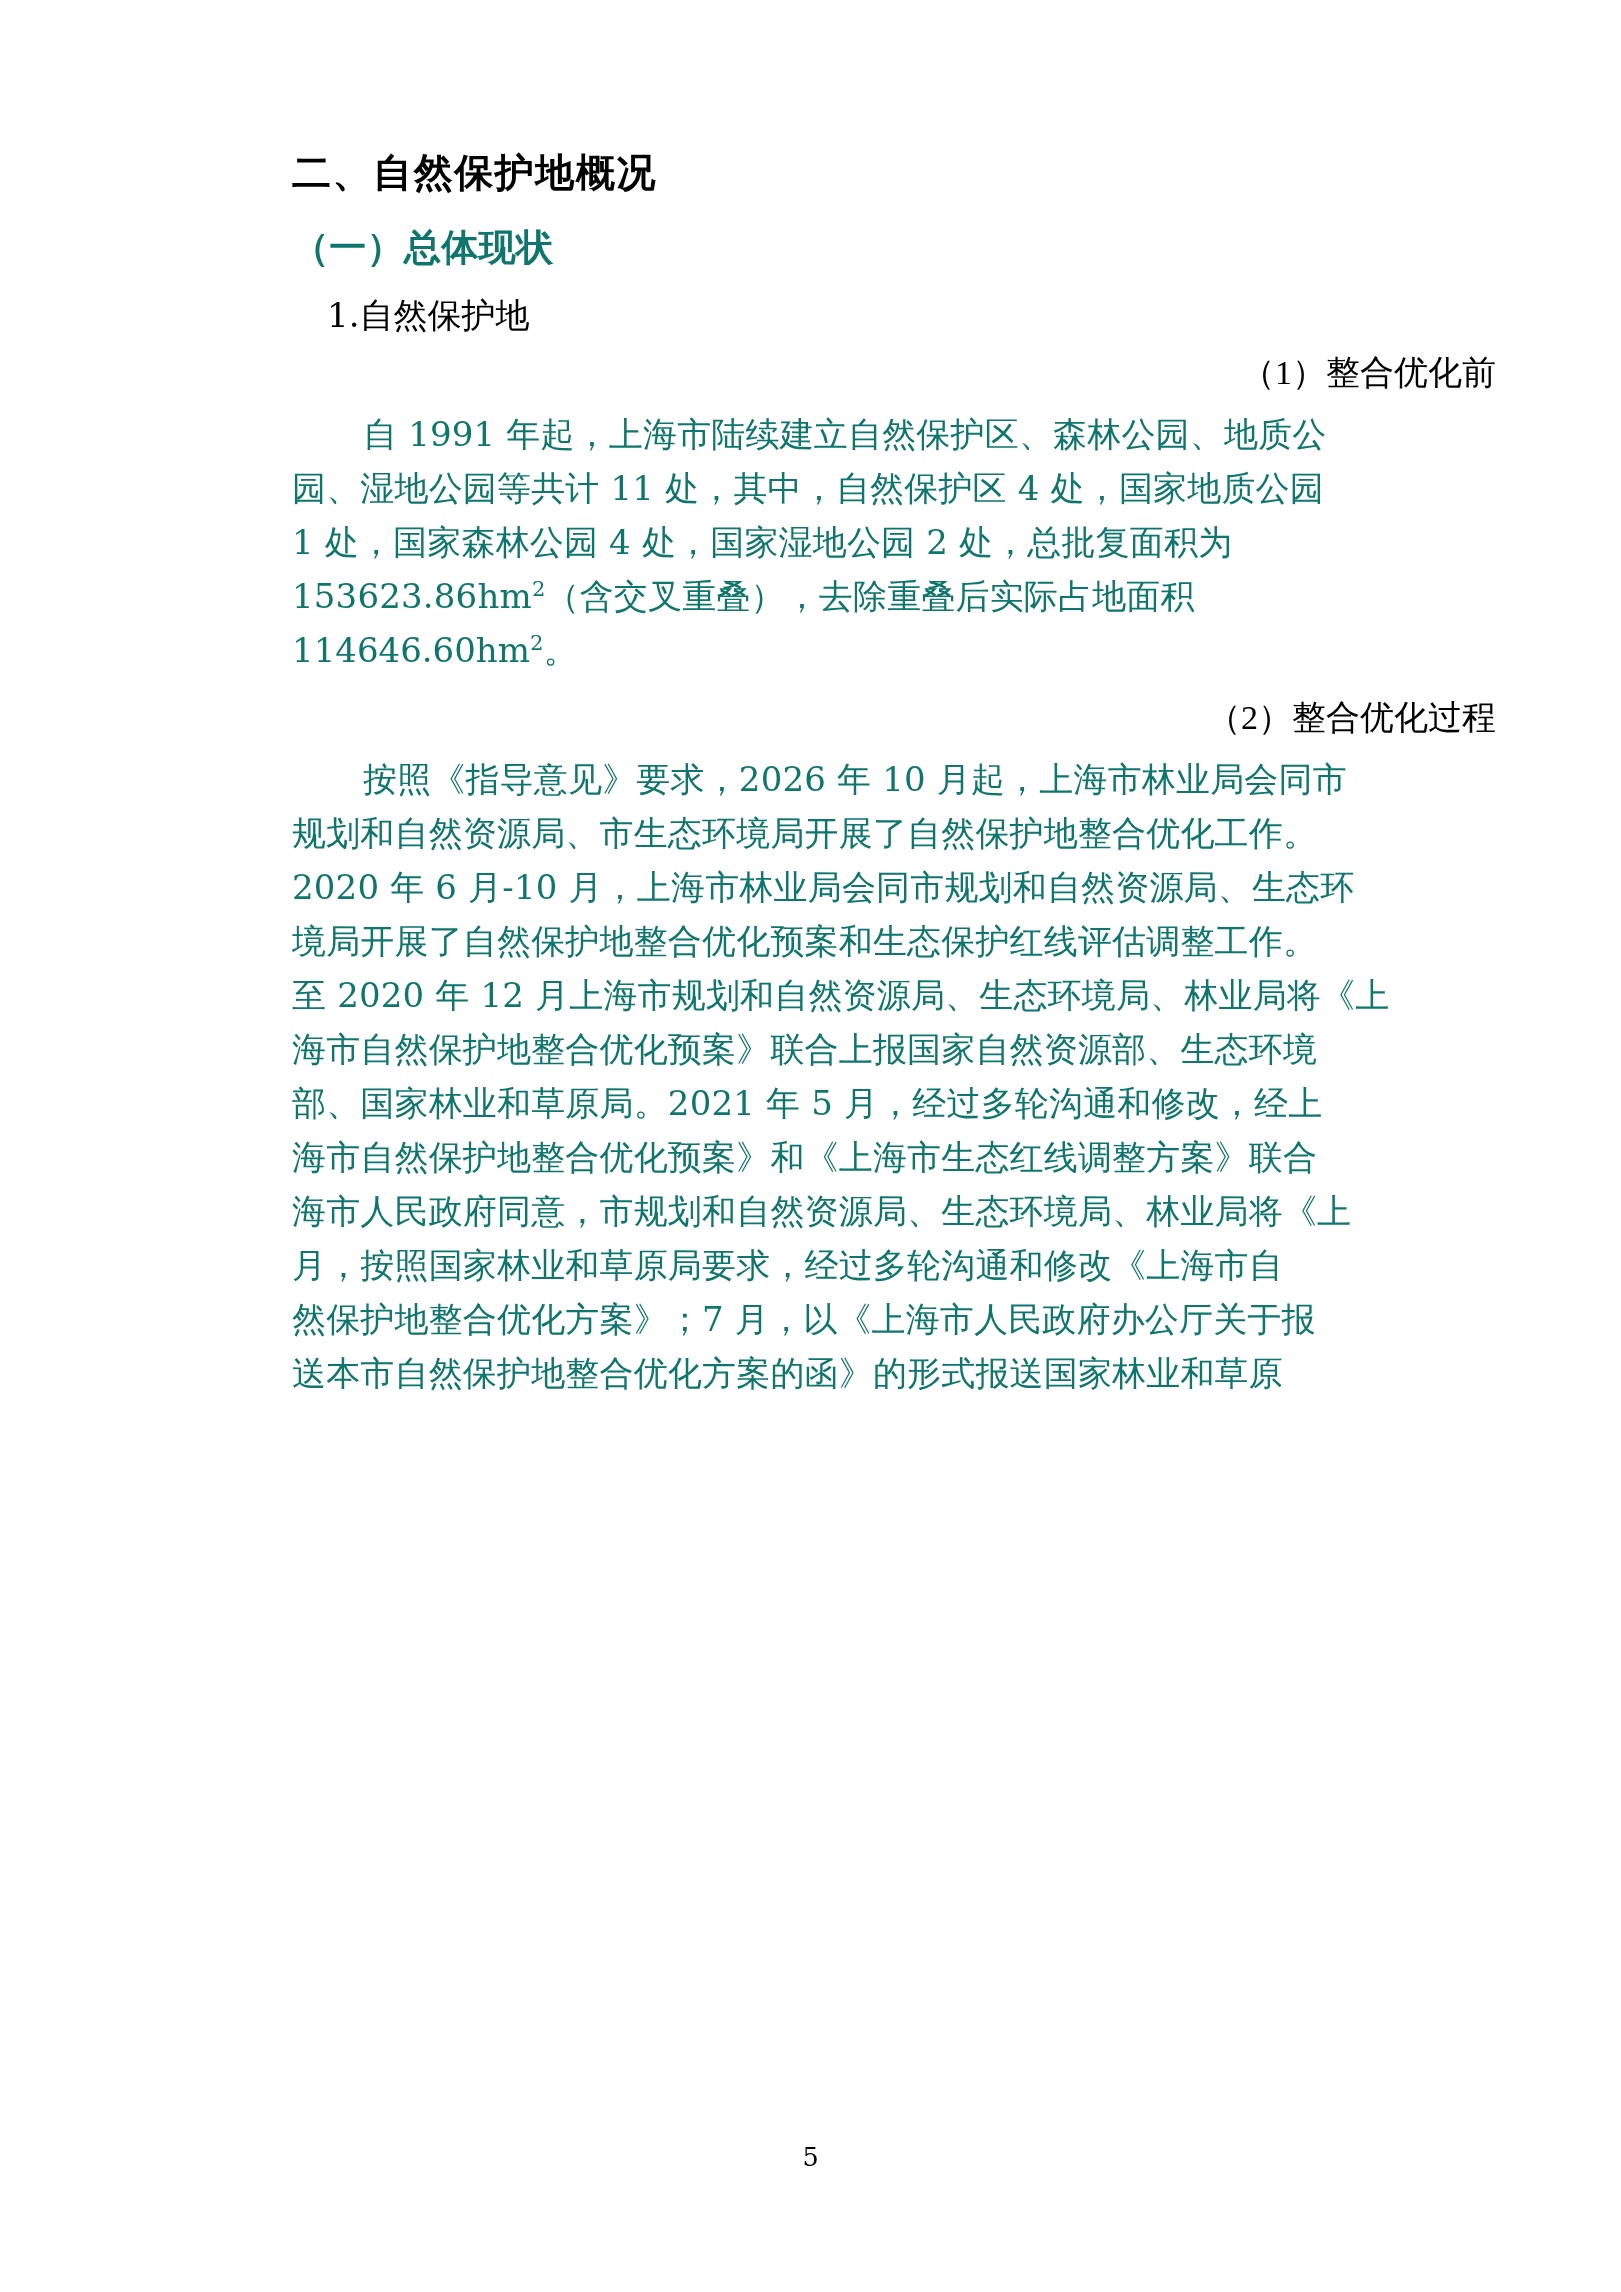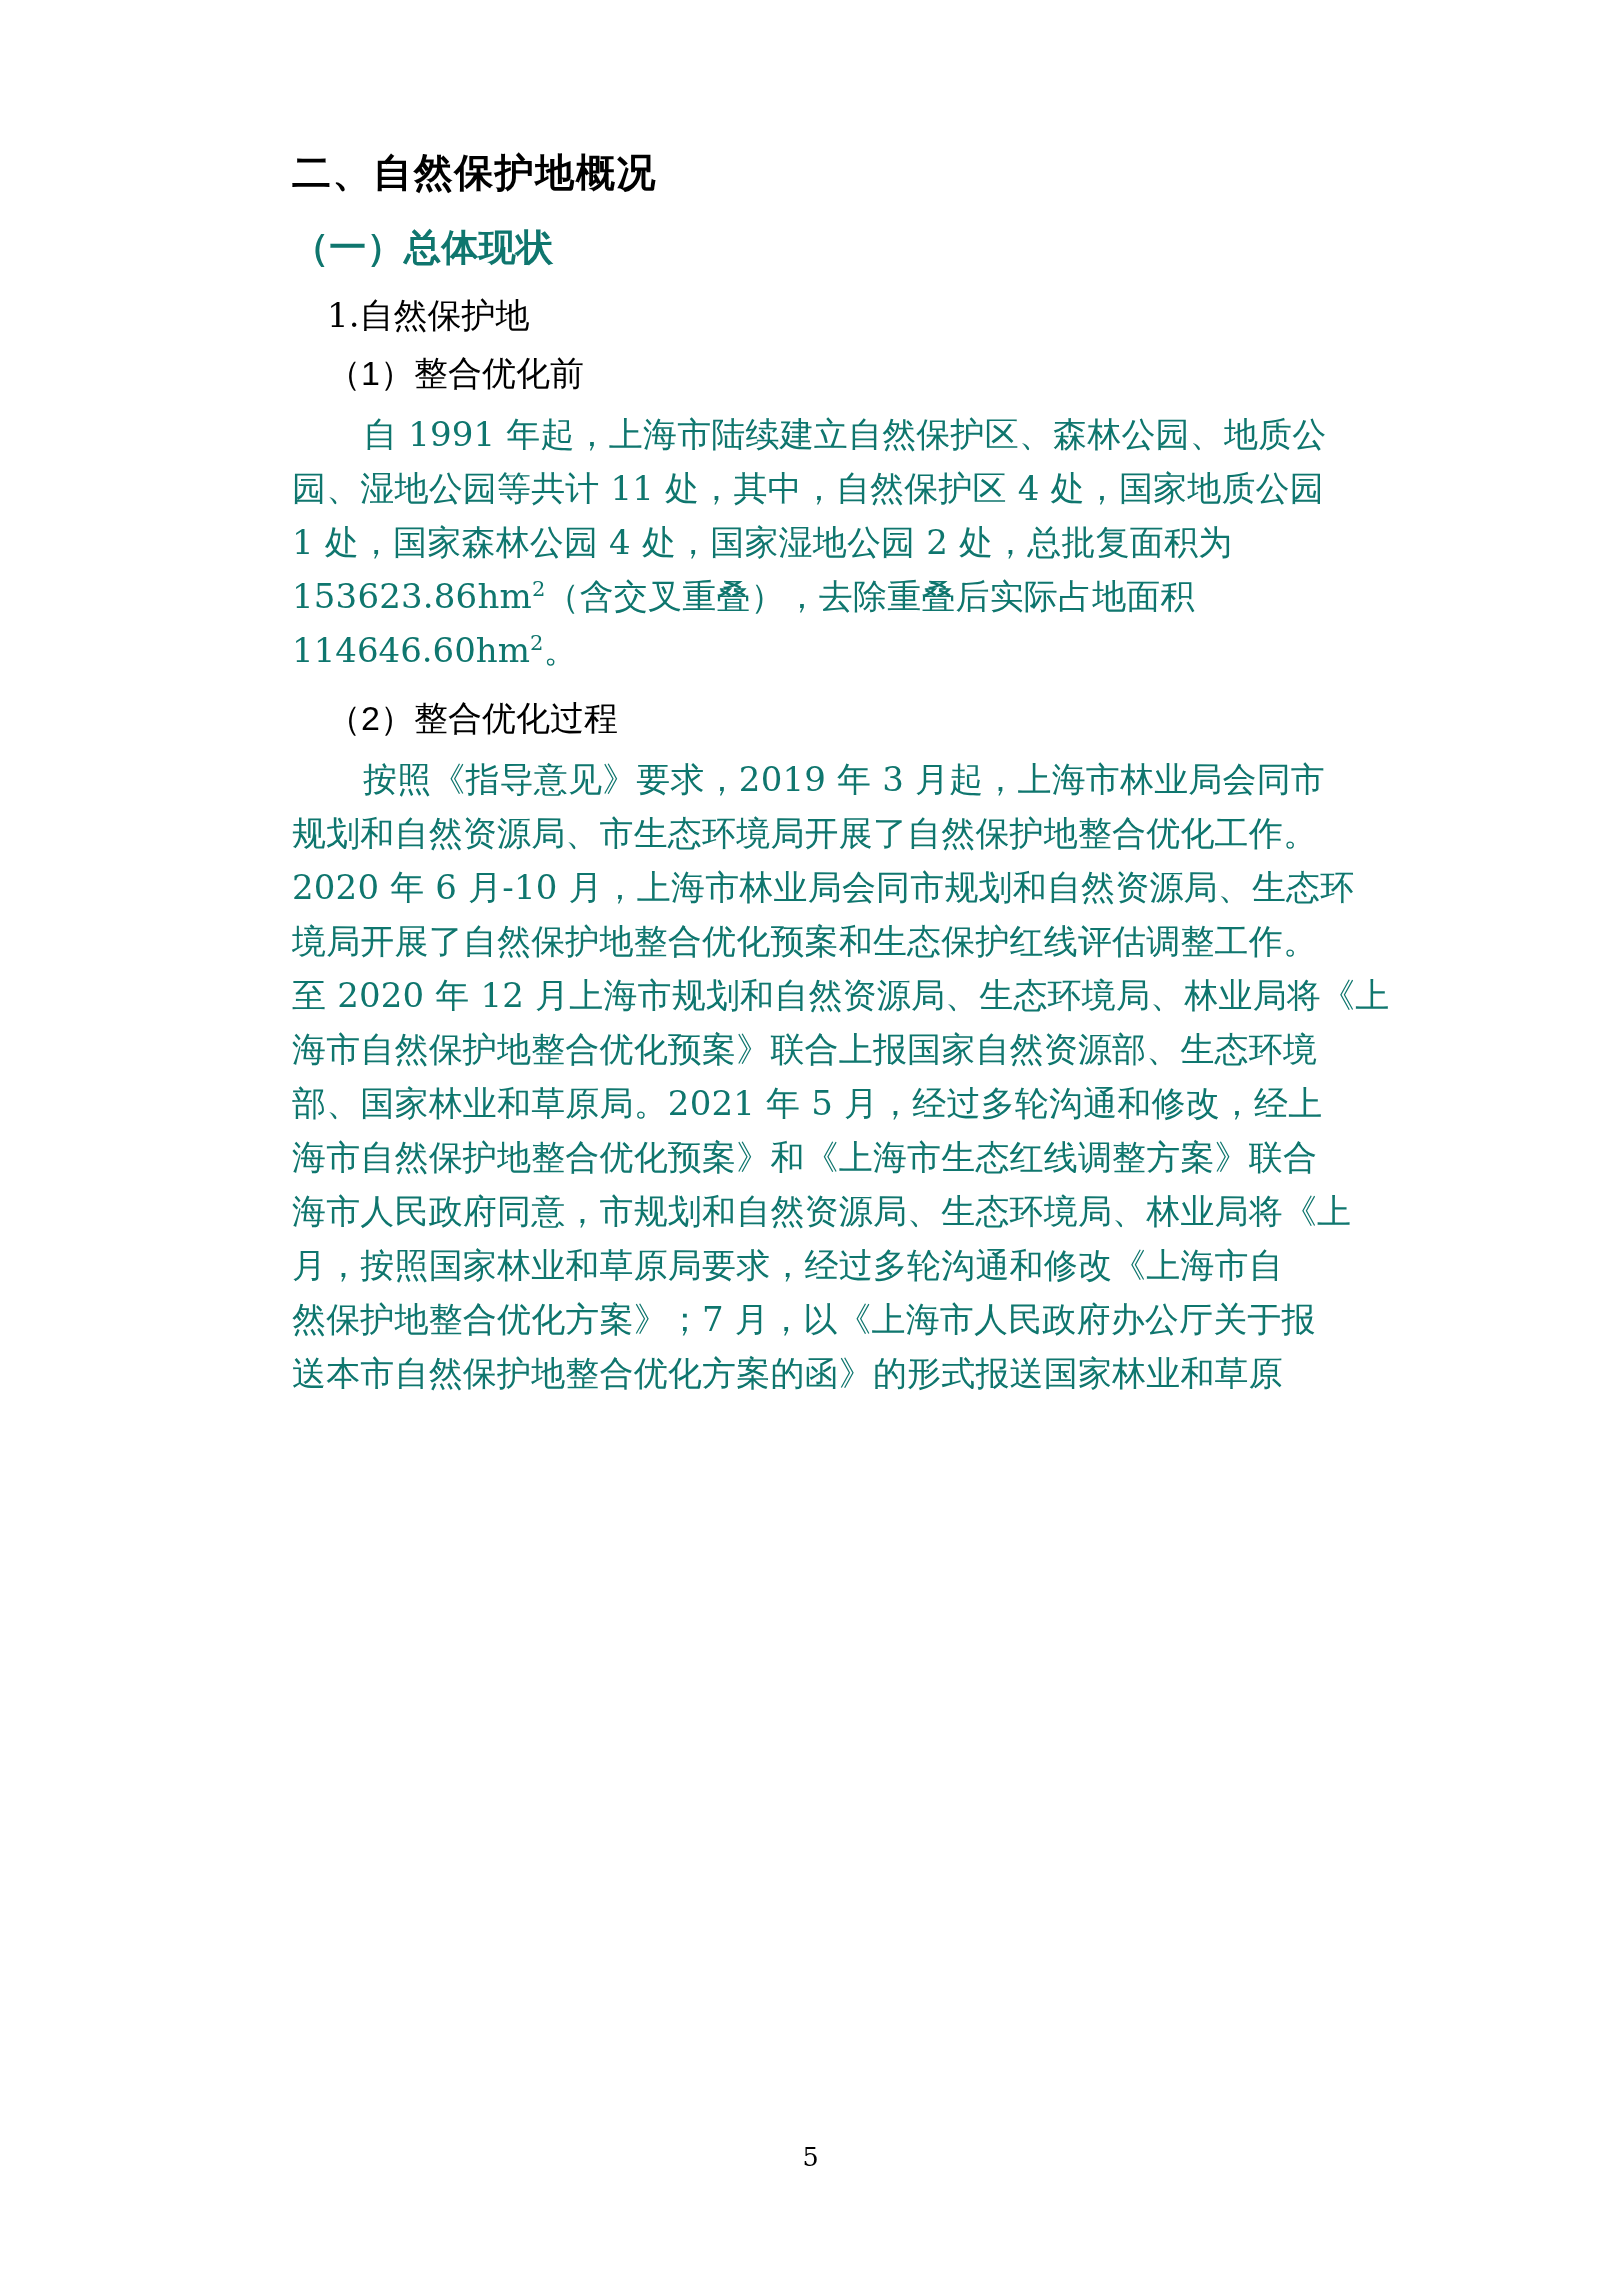--- a/index.html
+++ b/index.html
@@ -53,28 +53,29 @@
     font-family: "DejaVu Serif", "Liberation Serif", serif;
     font-weight: 400;
     font-size: 34px;
     line-height: 1.30;
     color: #000000;
     margin: 0 0 13.7px 0;
     text-indent: 35px;
     white-space: pre;
   }
   .h-level4 {
-    font-family: Liberation Sans, sans-serif;
+    font-family: Liberation Serif, serif;
     font-weight: 400;
     font-size: 34px;
     line-height: 1.30;
     color: #000000;
     margin: 0 0 11.8px 0;
     text-indent: 35px;
     white-space: pre;
+    text-align: right;
   }
 
   
   .para {
     margin: 0 0 5.9px 0;
   }
   .para .ln {
     display: block;
     font-family: "DejaVu Serif", "Liberation Serif", serif;
     font-weight: 400;
@@ -130,21 +131,21 @@
       <span class="ln just">1 处，国家森林公园 4 处，国家湿地公园 2 处，总批复面积为</span>
       <span class="ln just"><span>153623.86hm</span><span class="sup">2</span><span>（含交叉重叠），去除重叠后实际占地面积</span></span>
       <span class="ln"><span>114646.60hm</span><span class="sup">2</span><span>。</span></span>
     </div>
 
     <div class="gap-sm"></div>
 
     <div class="h-level4">（2）整合优化过程</div>
 
     <div class="para">
-      <span class="ln first just">按照《指导意见》要求，2019 年 3 月起，上海市林业局会同市</span>
+      <span class="ln first just">按照《指导意见》要求，2026 年 10 月起，上海市林业局会同市</span>
       <span class="ln just">规划和自然资源局、市生态环境局开展了自然保护地整合优化工作。</span>
       <span class="ln just">2020 年 6 月-10 月，上海市林业局会同市规划和自然资源局、生态环</span>
       <span class="ln just">境局开展了自然保护地整合优化预案和生态保护红线评估调整工作。</span>
       <span class="ln just">至 2020 年 12 月上海市规划和自然资源局、生态环境局、林业局将《上</span>
       <span class="ln just">海市自然保护地整合优化预案》联合上报国家自然资源部、生态环境</span>
       <span class="ln just">部、国家林业和草原局。2021 年 5 月，经过多轮沟通和修改，经上</span>
       <span class="ln just">海市自然保护地整合优化预案》和《上海市生态红线调整方案》联合</span>
       <span class="ln just">海市人民政府同意，市规划和自然资源局、生态环境局、林业局将《上</span>
       <span class="ln just">月，按照国家林业和草原局要求，经过多轮沟通和修改《上海市自</span>
       <span class="ln just">然保护地整合优化方案》；7 月，以《上海市人民政府办公厅关于报</span>

